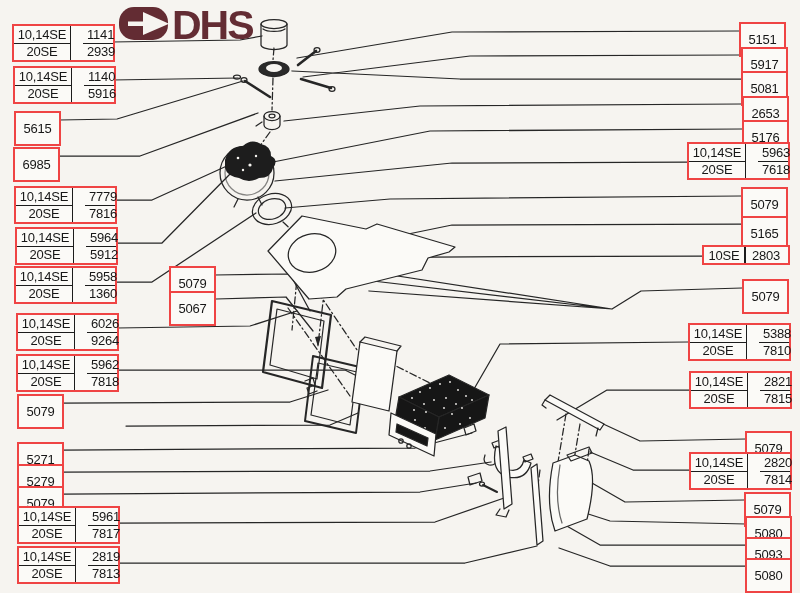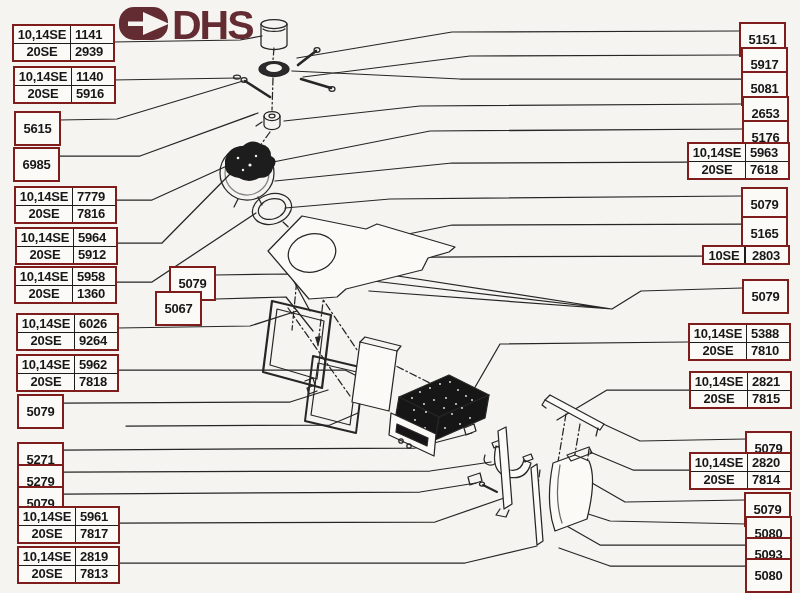--- a/index.html
+++ b/index.html
@@ -1,27 +1,27 @@
 <!DOCTYPE html>
 <html><head>
 <meta charset="utf-8">
 <style>
   html,body{margin:0;padding:0;}
   body{width:800px;height:593px;background:#f6f4f0;position:relative;overflow:hidden;
        font-family:"Liberation Sans",sans-serif;}
   #stage{position:absolute;left:0;top:0;width:800px;height:593px;}
   svg.layer{position:absolute;left:0;top:0;}
-  .pbox{position:absolute;border:2px solid #7f1d1d;background:#fbfaf7;color:#171717;
-        font-weight:700;font-size:13px;letter-spacing:-0.2px;box-sizing:border-box;text-align:right;}
+  .pbox{position:absolute;border:2px solid #ef4444;background:#fbfaf7;color:#171717;
+        font-weight:400;font-size:13px;letter-spacing:-0.2px;box-sizing:border-box;text-align:right;}
   .single{height:35px;min-width:47px;display:flex;align-items:center;justify-content:center;
           padding:0 6px;}
   .double{display:grid;grid-template-columns:57px 42px;}
   .double .cell{height:16.5px;display:flex;align-items:center;padding:0 2px;
         border-right:1.5px solid #1c1c1c;border-bottom:1.5px solid #1c1c1c;justify-content:center;}
-  .double .cell.part{justify-content:flex-start;padding-left:4px;}
+  .double .cell.part{justify-content:flex-start;padding-left:4px;margin-left:12px;}
   .double .cell:nth-child(2n){border-right:none;}
   .double .cell:nth-child(n+3){border-bottom:none;}
   .pair{display:grid;}
   .pair .cell{height:16px;display:flex;align-items:center;justify-content:center;padding:0 20px;}
   .pair .cell.model{border-right:2.5px solid #1c1c1c;}
   .logo{position:absolute;left:118px;top:3px;width:150px;height:42px;}
 </style>
 </head>
 <body>
 
@@ -266,21 +266,21 @@
   <div class="pbox double" style="left:17px;top:546px">
     <div class="cell model">10,14SE</div>
     <div class="cell part">2819</div>
     <div class="cell model">20SE</div>
     <div class="cell part">7813</div>
   </div>
 
   <div class="pbox single" style="left:169px;top:266px">
     <span>5079</span>
     </div>
-  <div class="pbox single" style="left:155px;top:291px">
+  <div class="pbox single" style="left:169px;top:291px">
     <span>5067</span>
     </div>
 
   <div class="pbox single" style="left:739px;top:22px">
     <span>5151</span>
     </div>
   <div class="pbox single" style="left:741px;top:47px">
     <span>5917</span>
     </div>
   <div class="pbox single" style="left:741px;top:71px">

